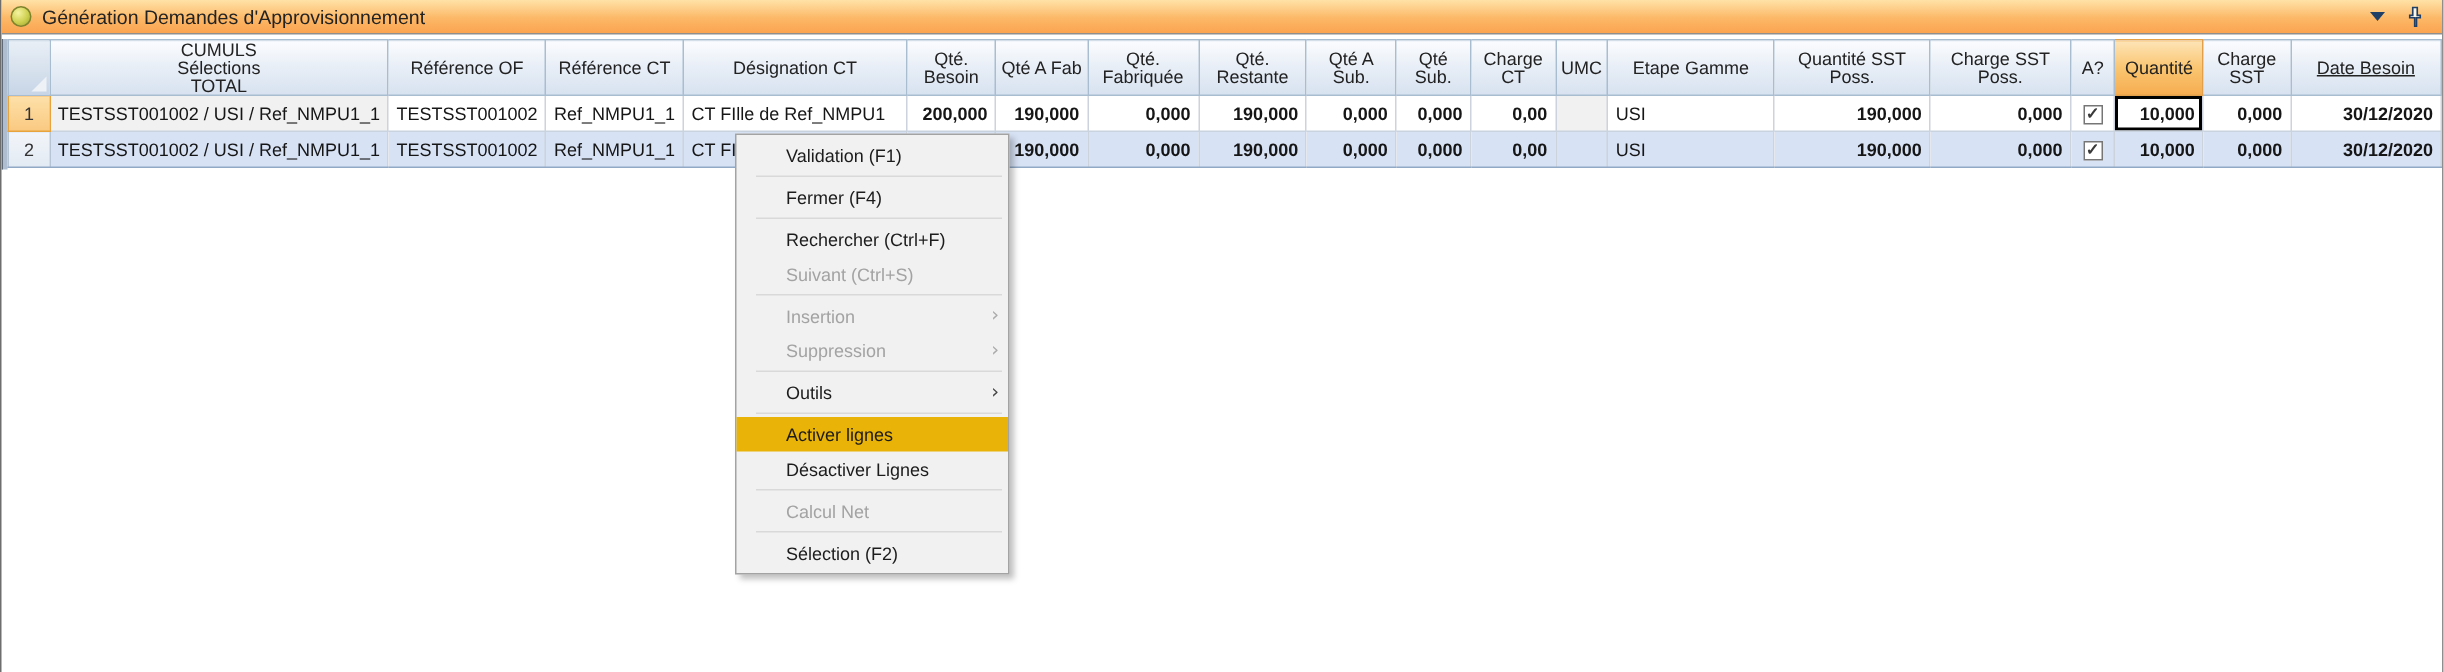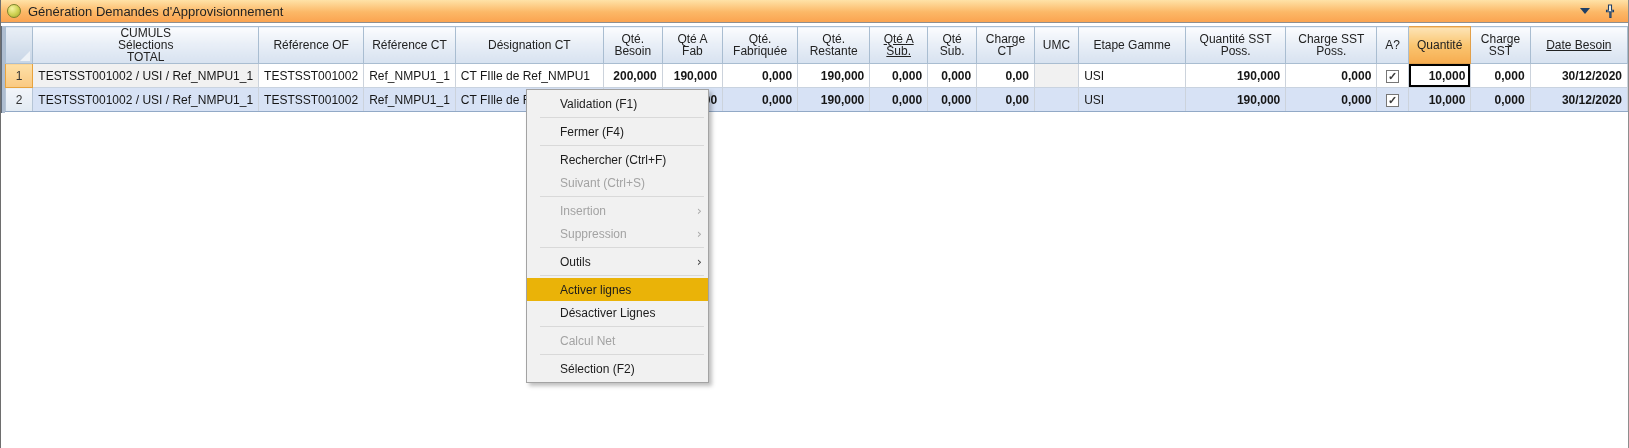--- a/index.html
+++ b/index.html
@@ -36,21 +36,21 @@
   #left-strip {
     position:absolute; left:0; top:26px; width:4px; height:87px;
     background:#aebdd0; border-left:1px solid #5f6a78;
   }
   #grid-wrap { position:absolute; left:4px; top:26px; }
   table { border-collapse:collapse; table-layout:fixed; font-size:12px; }
   th {
     height:37px; font-weight:normal; color:#222; text-align:center;
     background:linear-gradient(#fbfcfe, #e9eff7 45%, #d7e2f0);
     border:1px solid #a9bdd1; white-space:pre-line; line-height:12px;
-    padding:0 8px; overflow:hidden;
+    padding:0 2px; overflow:hidden;
   }
   th.corner { background:linear-gradient(#e9eff6, #c7d5e6); position:relative; }
   .corner-tri {
     position:absolute; right:2px; bottom:2px; width:0; height:0;
     border-left:10px solid transparent; border-bottom:10px solid #eef2f7;
   }
   th.hl-col {
     background:linear-gradient(#fde4b6, #fac570 50%, #f6ac50);
     border-color:#e2a04a;
     margin-top:47px;
@@ -76,21 +76,21 @@
   .cb {
     display:inline-block; width:13px; height:13px; border:1px solid #767676;
     background:#fff; vertical-align:middle; line-height:11px; font-size:11px;
     font-weight:bold; color:#3a3a3a; text-align:center;
   }
   
   #context-menu {
     position:absolute; left:489px; top:89px; width:183px; z-index:50;
     background:#f1f1f1; border:1px solid #a3a3a3;
     box-shadow:3px 3px 4px rgba(0,0,0,0.25);
-    padding:2px 0; font-size:12px;margin-left:36px;
+    padding:2px 0; font-size:12px;
   }
   .menu-item {
     height:23px; display:flex; align-items:center;
     padding-left:33px; padding-right:6px; color:#1c1c1c; white-space:nowrap;
     position:relative; cursor:default;
   }
   .menu-item.disabled { color:#a3a3a3; }
   .menu-item.hl { background:#eab308; }
   .menu-sep { height:1px; background:#d9d9d9; margin:2px 4px 2px 13px; }
   .submenu-arrow {
@@ -127,21 +127,21 @@
             <th style="width: 199px;">CUMULS
 Sélections
 TOTAL</th>
             <th style="width: 92px;">Référence OF</th>
             <th style="width: 84px;">Référence CT</th>
             <th style="width: 150px;">Désignation CT</th>
             <th style="width: 60px;">Qté. Besoin</th>
             <th style="width: 62px;">Qté A Fab</th>
             <th style="width: 76px;">Qté. Fabriquée</th>
             <th style="width: 74px;">Qté. Restante</th>
-            <th style="width: 62px; text-decoration: underline;">Qté A Sub.</th>
+            <th style="width: 62px;">Qté A Sub.</th>
             <th style="width: 51px;">Qté Sub.</th>
             <th style="width: 58px;">Charge CT</th>
             <th style="width: 35px;">UMC</th>
             <th style="width: 119px;">Etape Gamme</th>
             <th style="width: 110px;">Quantité SST Poss.</th>
             <th style="width: 100px;">Charge SST Poss.</th>
             <th style="width: 30px;">A?</th>
             <th class="hl-col" style="width: 60px;">Quantité</th>
             <th style="width: 60px;">Charge SST</th>
             <th style="width: 104px; text-decoration: underline;">Date Besoin</th>

